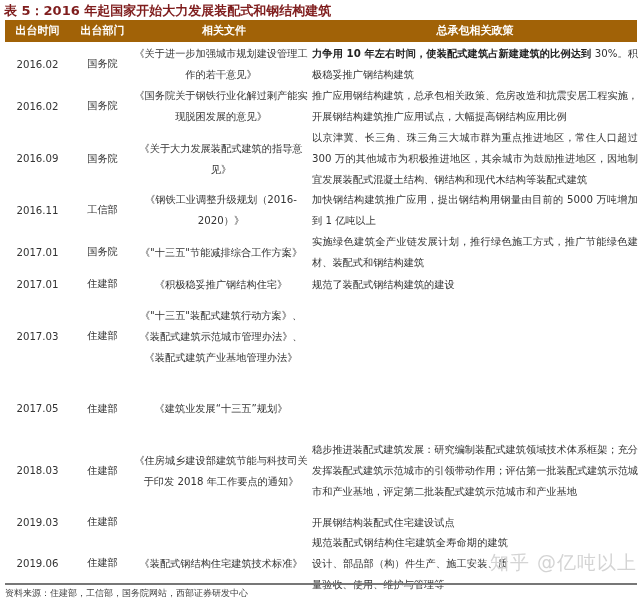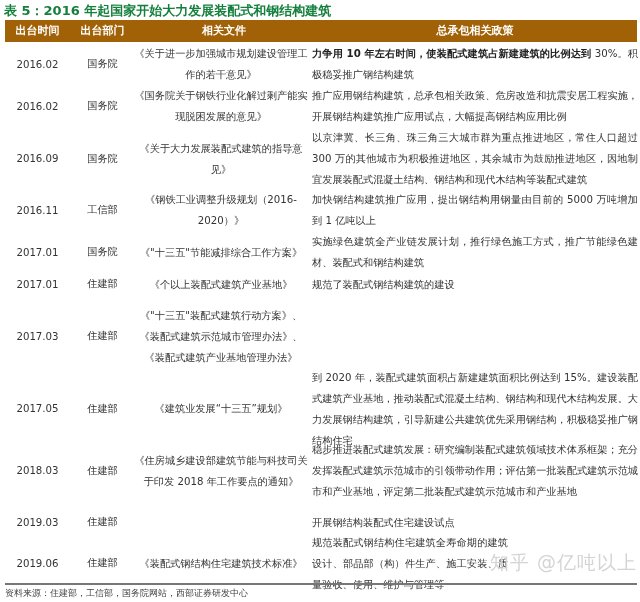--- a/index.html
+++ b/index.html
@@ -1,18 +1,18 @@
 <!DOCTYPE html>
 <html><head>
 <meta charset="utf-8">
 <style>
   html, body { margin:0; padding:0; background:#ffffff; }
   body { width:640px; height:602px; position:relative; overflow:hidden;
          font-family:"DejaVu Sans","Liberation Sans",sans-serif; color:#333333; }
-  .title { position:absolute; left:4px; top:2px; font-size:13px; font-weight:bold; color:#15803d; letter-spacing:0px; }
+  .title { position:absolute; left:4px; top:2px; font-size:13px; font-weight:bold; color:#7f1d1d; letter-spacing:0px; }
   .header { position:absolute; left:5px; top:20px; width:632px; height:22px; background:#a16207; color:#ffffff; font-size:11px; font-weight:bold; }
   .header span { position:absolute; top:0; line-height:22px; text-align:center; }
   .h-date { left:0; width:65px; }
   .h-dept { left:65px; width:65px; }
   .h-doc { left:130px; width:178px; }
   .h-pol { left:308px; width:324px; }
   .row { position:absolute; left:0; width:640px; font-size:10.2px; }
   .cell-date, .cell-dept, .cell-doc { position:absolute; top:0; height:100%; display:flex; align-items:center; justify-content:center; text-align:center; }
   .cell-date { left:5px; width:65px; }
   .cell-dept { left:70px; width:65px; }
@@ -77,39 +77,36 @@
   <div class="cell-dept">国务院</div>
   <div class="cell-doc">《"十三五"节能减排综合工作方案》</div>
   <div class="cell-pol">
       <div class="txt"><span>实施绿色建筑全产业链发展计划，推行绿色施工方式，推广节能绿色建材、装配式和钢结构建筑</span></div>
     </div>
 </div>
 
 <div class="row" style="top:273px;height:22px;">
   <div class="cell-date">2017.01</div>
   <div class="cell-dept">住建部</div>
-  <div class="cell-doc">《个以上装配式建筑产业基地》</div>
+  <div class="cell-doc">《积极稳妥推广钢结构住宅》</div>
   <div class="cell-pol">
       <div class="txt"><span>规范了装配式钢结构建筑的建设</span></div>
     </div>
 </div>
 
 <div class="row" style="top:294px;height:84px;">
   <div class="cell-date">2017.03</div>
   <div class="cell-dept">住建部</div>
   <div class="cell-doc">《"十三五"装配式建筑行动方案》、《装配式建筑示范城市管理办法》、《装配式建筑产业基地管理办法》</div>
 </div>
 
 <div class="row" style="top:377px;height:63px;">
   <div class="cell-date">2017.05</div>
   <div class="cell-dept">住建部</div>
   <div class="cell-doc">《建筑业发展“十三五”规划》</div>
-  <div class="cell-pol">
-      <div class="txt"><span>到 2020 年，装配式建筑面积占新建建筑面积比例达到 15%。建设装配式建筑产业基地，推动装配式混凝土结构、钢结构和现代木结构发展。大力发展钢结构建筑，引导新建公共建筑优先采用钢结构，积极稳妥推广钢结构住宅</span></div>
-    </div>
 </div>
 
 <div class="row" style="top:439px;height:63px;">
   <div class="cell-date">2018.03</div>
   <div class="cell-dept">住建部</div>
   <div class="cell-doc">《住房城乡建设部建筑节能与科技司关于印发 2018 年工作要点的通知》</div>
   <div class="cell-pol">
       <div class="txt"><span>稳步推进装配式建筑发展：研究编制装配式建筑领域技术体系框架；充分发挥装配式建筑示范城市的引领带动作用；评估第一批装配式建筑示范城市和产业基地，评定第二批装配式建筑示范城市和产业基地</span></div>
     </div>
 </div>

